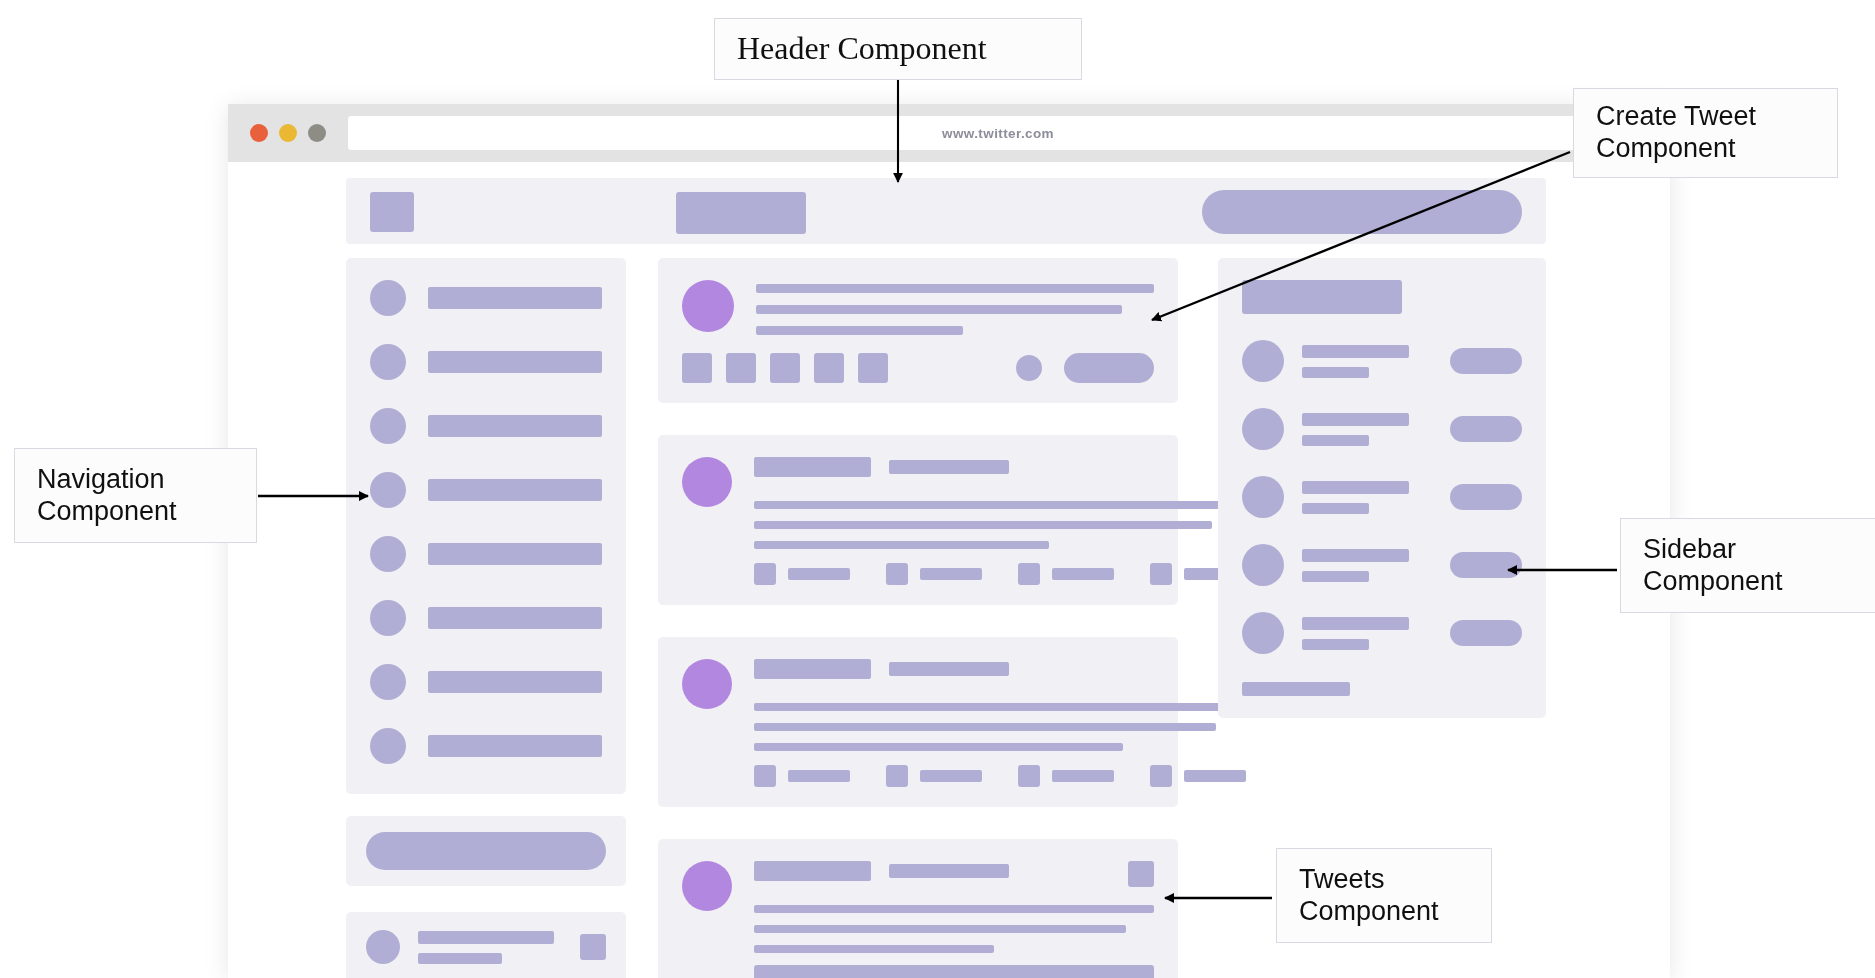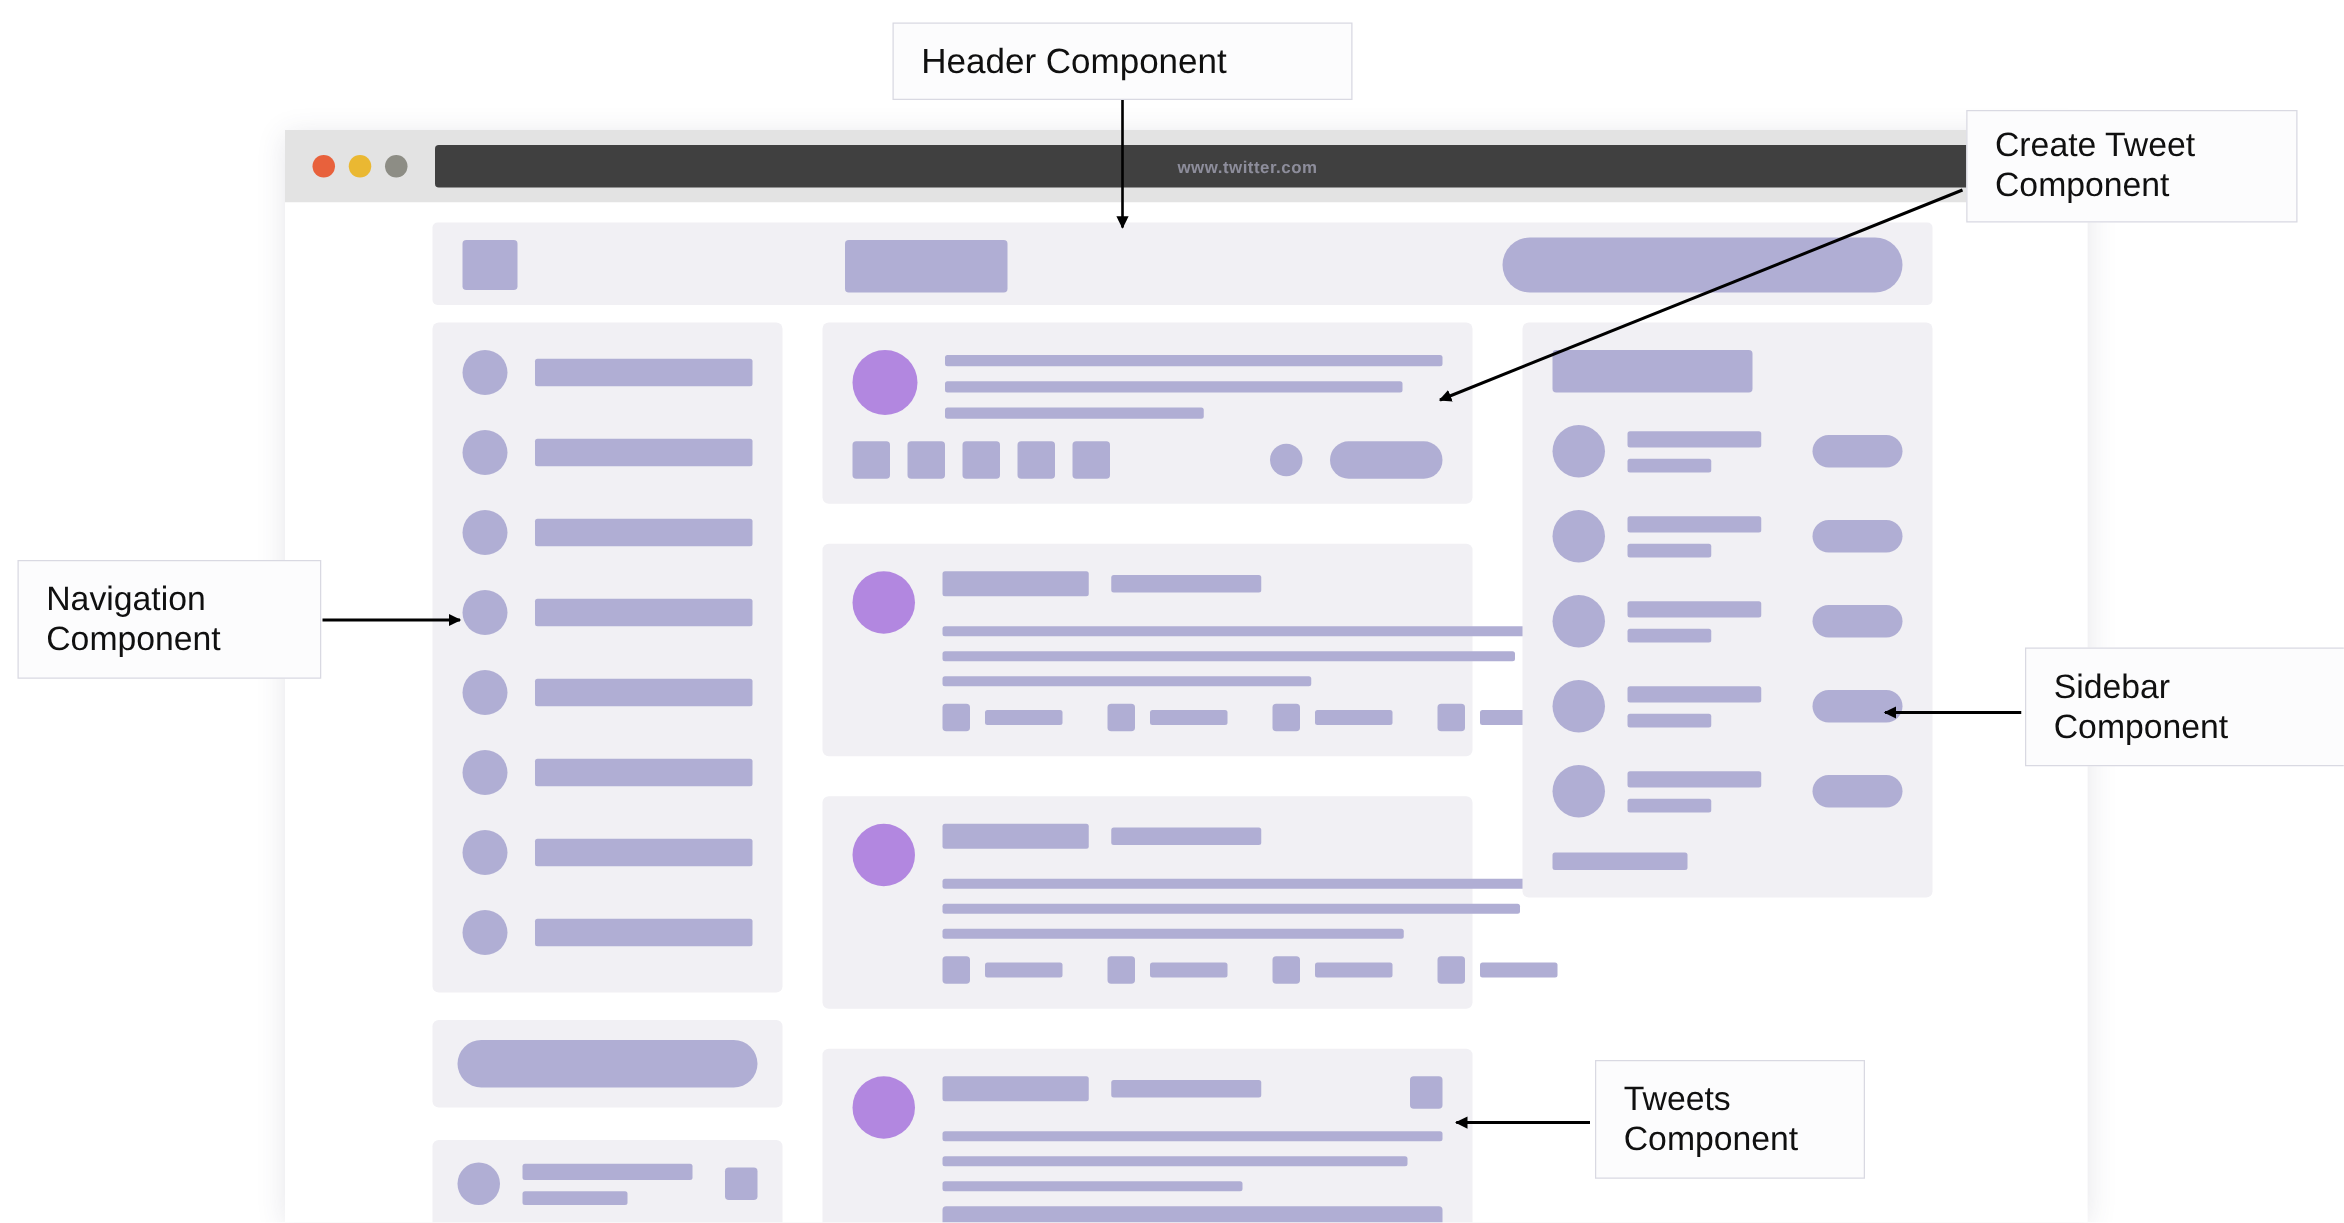--- a/index.html
+++ b/index.html
@@ -24,21 +24,21 @@
     background:#e3e3e3;
     display:flex;align-items:center;
   }
   .lights{display:flex;gap:11px;margin-left:22px;}
   .light{width:18px;height:18px;border-radius:50%;}
   .l-red{background:#e8613c;}
   .l-yellow{background:#eab832;}
   .l-gray{background:#8d8d85;}
   .urlbar{
     margin-left:22px;margin-right:22px;flex:1;height:34px;
-    background:#404040;border-radius:3px;
+    background:#ffffff;border-radius:3px;
     display:flex;align-items:center;justify-content:center;
   }
   .urltext{
     font-size:13.5px;font-weight:bold;color:#8d8d9b;letter-spacing:.4px;
     font-family:"Liberation Sans", sans-serif;
   }
 
   .viewport{
     position:absolute;left:0;top:58px;width:100%;height:816px;
     background:#ffffff;
@@ -122,21 +122,21 @@
     position:absolute;background:#fcfcfd;border:1px solid #d9d9e2;
     display:flex;align-items:center;justify-content:flex-start;
     box-sizing:border-box;
   }
   .anno span{
     font-family:"Liberation Sans", sans-serif;
     font-size:27px;color:#101010;line-height:1.18;
     padding:0 22px;white-space:pre-line;
   }
   .a-header{left:714px;top:18px;width:368px;height:62px;}
-  .a-header span{font-size:28px;}
+  .a-header span{font-size:32px;font-family:Liberation Serif, serif;}
   .a-create{left:1573px;top:88px;width:265px;height:90px;}
   .a-nav{left:14px;top:448px;width:243px;height:95px;}
   .a-side{left:1620px;top:518px;width:268px;height:95px;}
   .a-tweets{left:1276px;top:848px;width:216px;height:95px;}
 
   svg.lines{position:absolute;left:0;top:0;width:1875px;height:978px;pointer-events:none;}
 </style>
 </head>
 <body>
 

